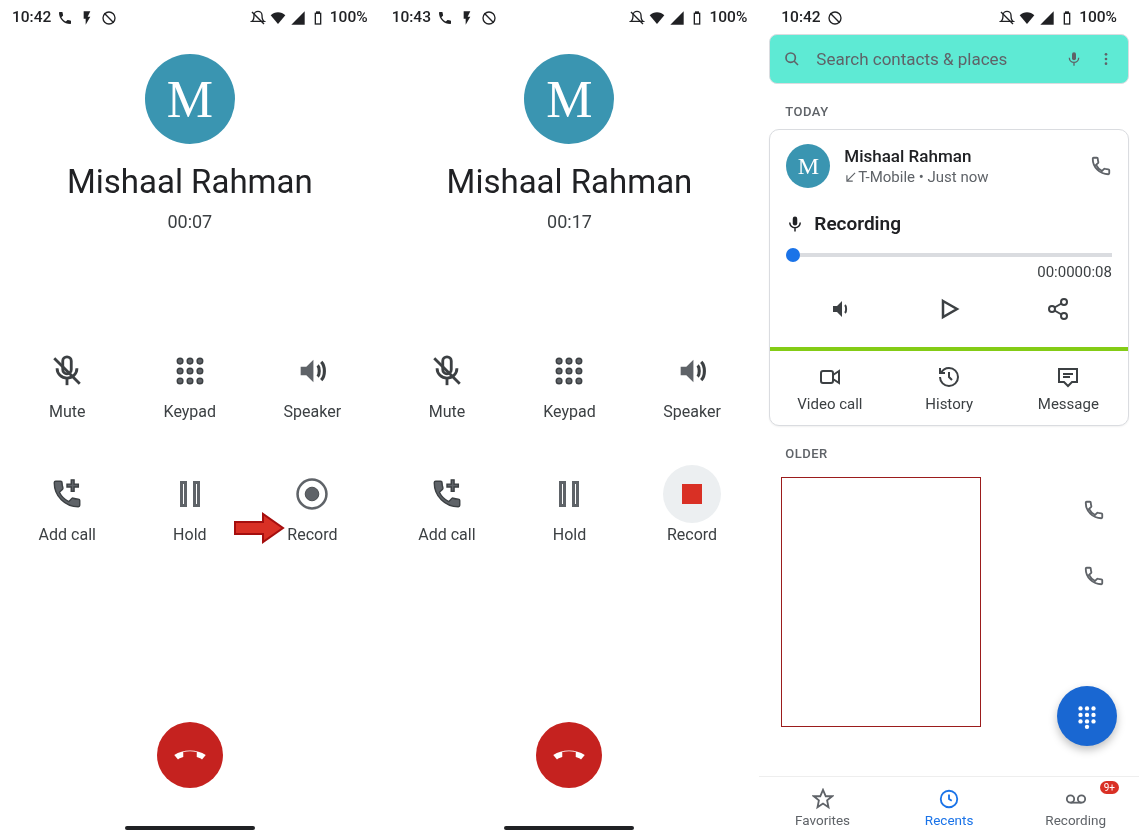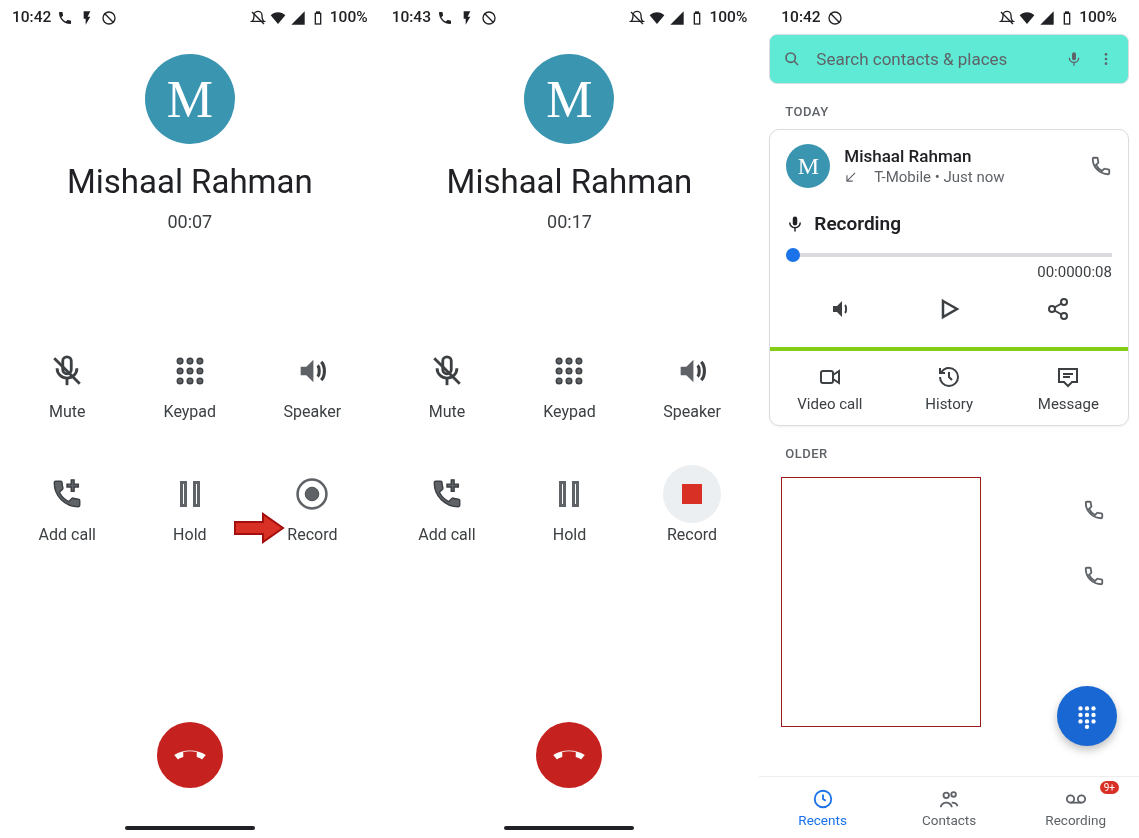--- a/index.html
+++ b/index.html
@@ -122,21 +122,21 @@
   .card-head {
     display:flex; align-items:center; gap:14px; padding:14px 16px 10px;
   }
   .small-avatar {
     width:44px; height:44px; border-radius:50%; background:#3a95b1;
     display:flex; align-items:center; justify-content:center;
     color:#fff; font-size:24px; font-family:Georgia,serif;
   }
   .card-head-main { flex:1; }
   .card-name { font-size:17px; font-weight:500; }
-  .card-meta { font-size:15px; color:#5f6368; display:flex; align-items:center; gap:16px; margin-top:2px;}
+  .card-meta { font-size:15px; color:#5f6368; display:flex; align-items:center; gap:0; margin-top:2px;}
   .phone-icon-btn { width:22px; height:22px; }
   .phone-icon-btn svg { width:100%; height:100%; }
   .rec-row { padding: 14px 16px 4px; }
   .rec-title { display:flex; align-items:center; gap:10px; font-size:19px; font-weight:600;}
   .slider { margin: 18px 0 6px; position:relative; height:4px; background:#dadce0; }
   .slider .dot { position:absolute; left:0; top:-5px; width:14px; height:14px; border-radius:50%; background:#1a73e8; }
   .slider-times { display:flex; justify-content:flex-end; font-size:15px; color:#3c4043;}
   .play-row { display:flex; justify-content:space-around; align-items:center; margin-top:16px;}
   .play-row svg { width:24px; height:24px; }
   .action-row { border-top:4px solid #84cc16; margin-top:18px; padding-top:14px;
@@ -596,35 +596,32 @@
         <circle cx="12" cy="11" r="2"></circle>
         <circle cx="18" cy="11" r="2"></circle>
         <circle cx="6" cy="17" r="2"></circle>
         <circle cx="12" cy="17" r="2"></circle>
         <circle cx="18" cy="17" r="2"></circle>
         <circle cx="12" cy="22" r="2"></circle>
       </svg>
   </div>
 
   <div class="nav-bar">
+    <div class="nav-itm">
+      <svg viewBox="0 0 24 24" fill="none" stroke="#5f6368" stroke-width="2">
+          <path d="M12 2l3 7h7l-5.5 4.5L18 21l-6-4-6 4 1.5-7.5L2 9h7z"></path>
+        </svg>
+      <span>Favorites</span>
+    </div>
     <div class="nav-itm active">
       <svg viewBox="0 0 24 24" fill="none" stroke="#1a73e8" stroke-width="2">
           <circle cx="12" cy="12" r="9"></circle>
           <path d="M12 7v5l3 2"></path>
         </svg>
       <span>Recents</span>
-    </div>
-    <div class="nav-itm">
-      <svg viewBox="0 0 24 24" fill="none" stroke="#5f6368" stroke-width="2">
-          <circle cx="9" cy="8" r="3"></circle>
-          <path d="M3 21c0-3 3-5 6-5s6 2 6 5"></path>
-          <circle cx="17" cy="7" r="2.5"></circle>
-          <path d="M15 16c3 0 6 1 6 4"></path>
-        </svg>
-      <span>Contacts</span>
     </div>
     <div class="nav-itm">
       <span class="badge">9+</span>
       <svg viewBox="0 0 24 24" fill="none" stroke="#5f6368" stroke-width="2">
           <circle cx="6" cy="12" r="4"></circle>
           <circle cx="18" cy="12" r="4"></circle>
           <line x1="6" y1="16" x2="18" y2="16"></line>
         </svg>
       <span>Recording</span>
     </div>

